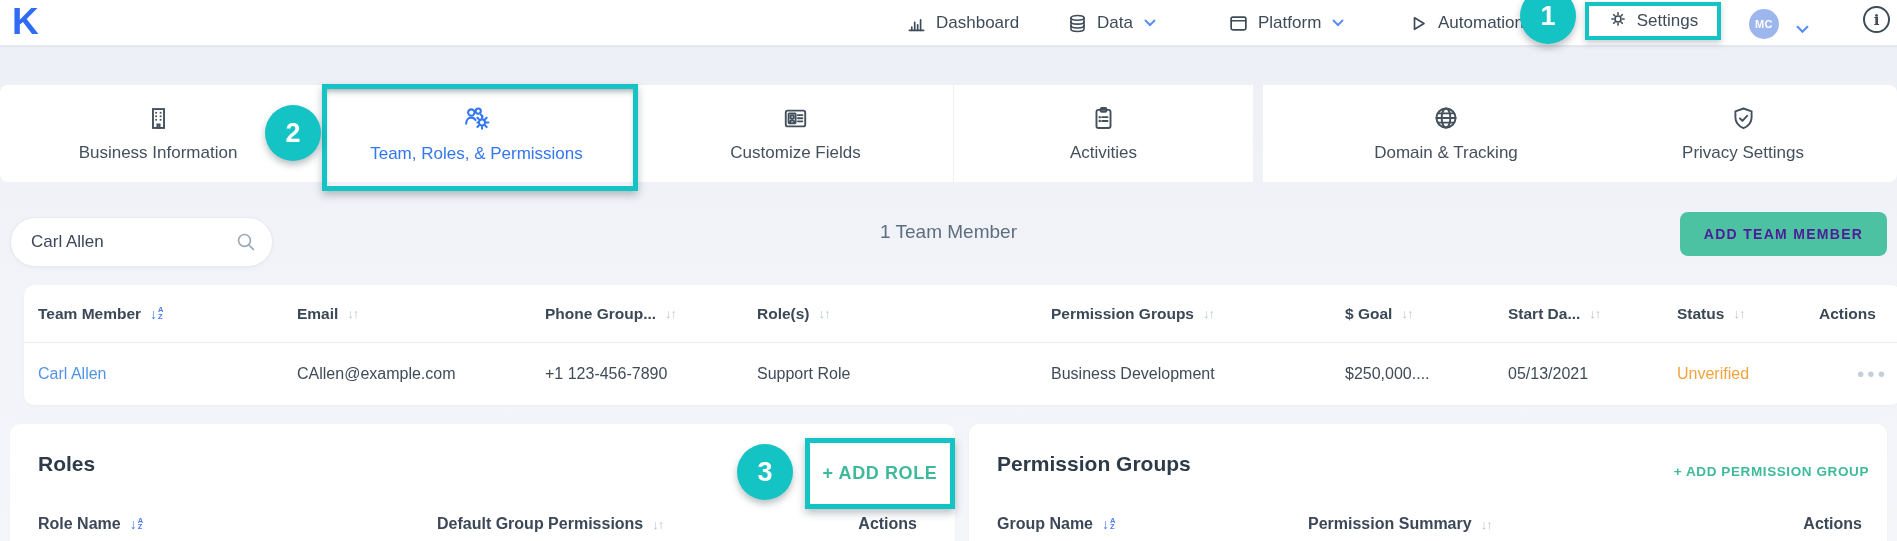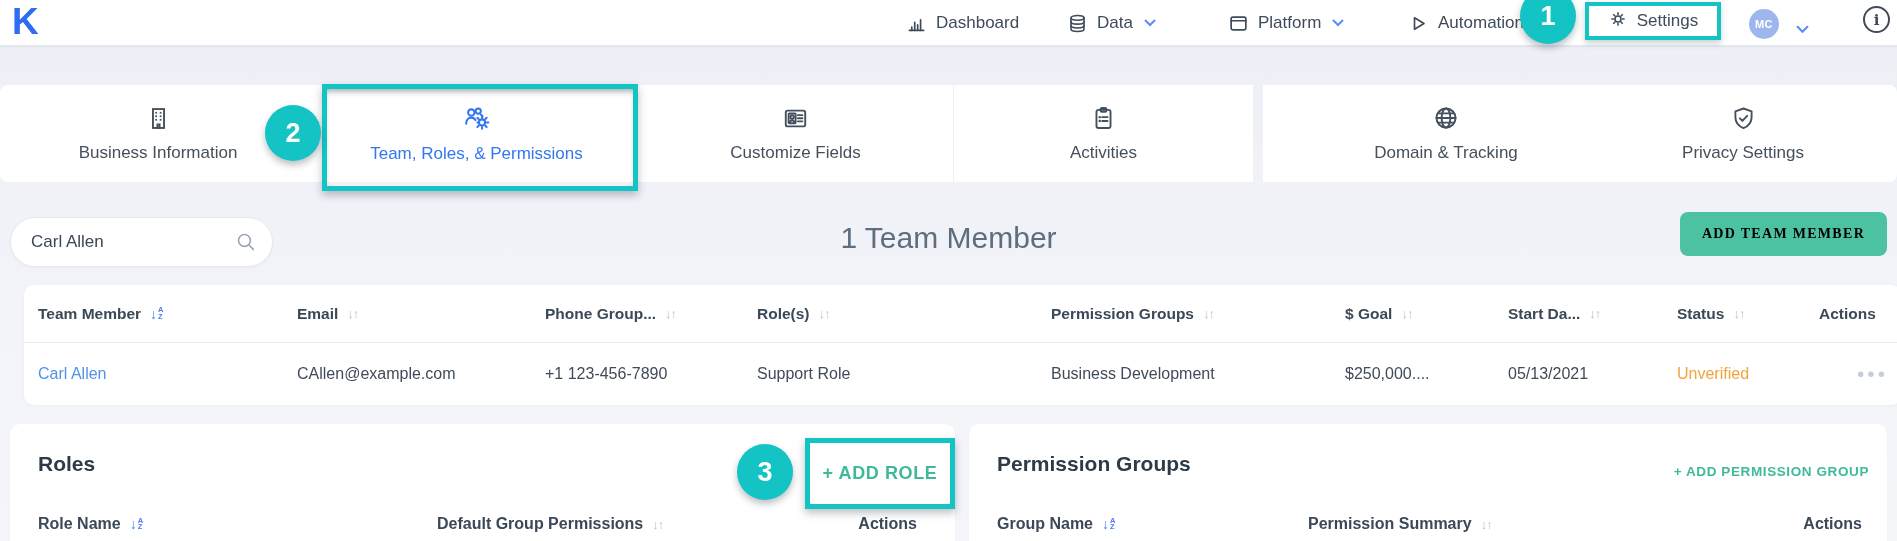--- a/index.html
+++ b/index.html
@@ -50,23 +50,23 @@
   .t6 { left:1589px; width:308px; border-radius:0 8px 8px 0; }
 
   
   .search-wrap { position:absolute; left:10px; top:217px; width:263px; height:50px; background:#fff;
                  border:1px solid #e5e9f0; border-radius:25px; display:flex; align-items:center;
                  box-shadow:0 1px 3px rgba(70,80,100,.05); }
   .search-input { border:none; outline:none; background:transparent; margin-left:20px; width:190px;
                   font-family:"Liberation Sans", sans-serif; font-size:17px; color:#3c4858; }
   .search-icon { position:absolute; right:15px; top:13px; }
   .page-title { position:absolute; left:0; top:221px; width:1897px; text-align:center;
-                font-size:30px; color:#5d6e7e; font-weight:400; }
+                font-size:19px; color:#5d6e7e; font-weight:400; }
   .add-member { position:absolute; left:1680px; top:212px; width:207px; height:44px; border:none;
-                background:#4cc2a2; color:#000000; font-family:Liberation Serif, serif;
+                background:#4cc2a2; color:#4c1d95; font-family:Liberation Sans, sans-serif;
                 font-size:14px; font-weight:bold; letter-spacing:1.3px; border-radius:8px;
                 cursor:pointer; }
 
   
   .card { position:absolute; background:#fff; border-radius:10px; box-shadow:0 1px 3px rgba(70,80,100,.05); }
   .team-card { left:24px; top:285px; width:1877px; height:120px; overflow:hidden; }
   .tgrid { display:grid; grid-template-columns:273px 248px 212px 294px 294px 163px 169px 142px 1fr;
            align-items:center; }
   .tgrid > div:first-child { padding-left:14px; }
   .thead { height:58px; border-bottom:1px solid #e9edf2; }

